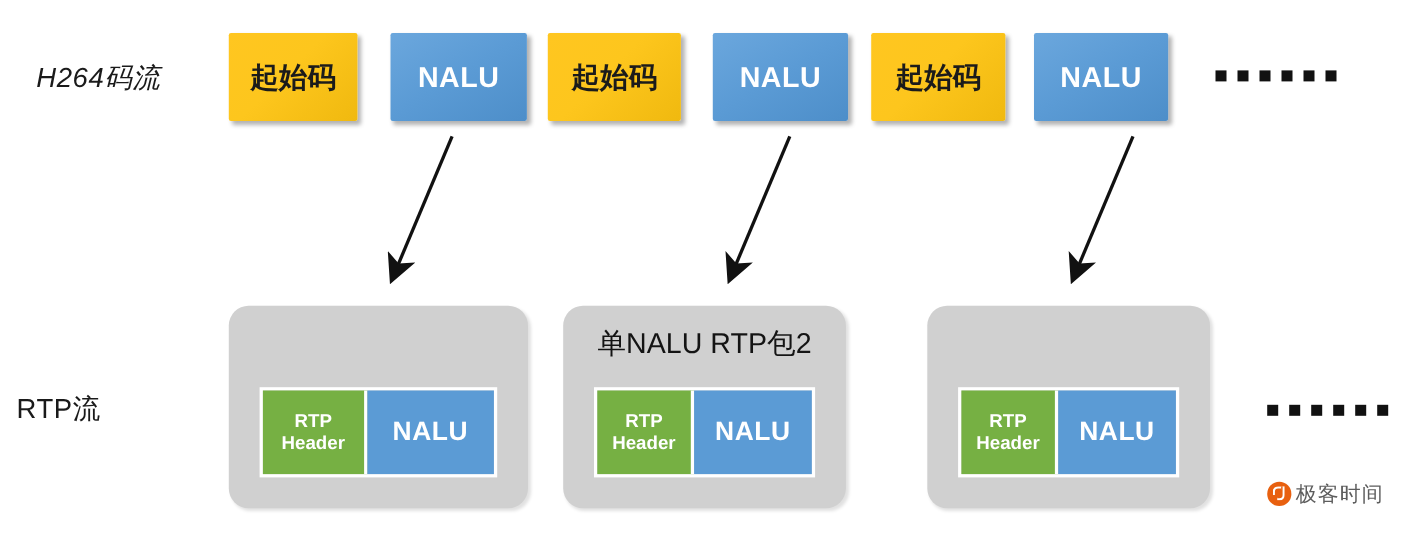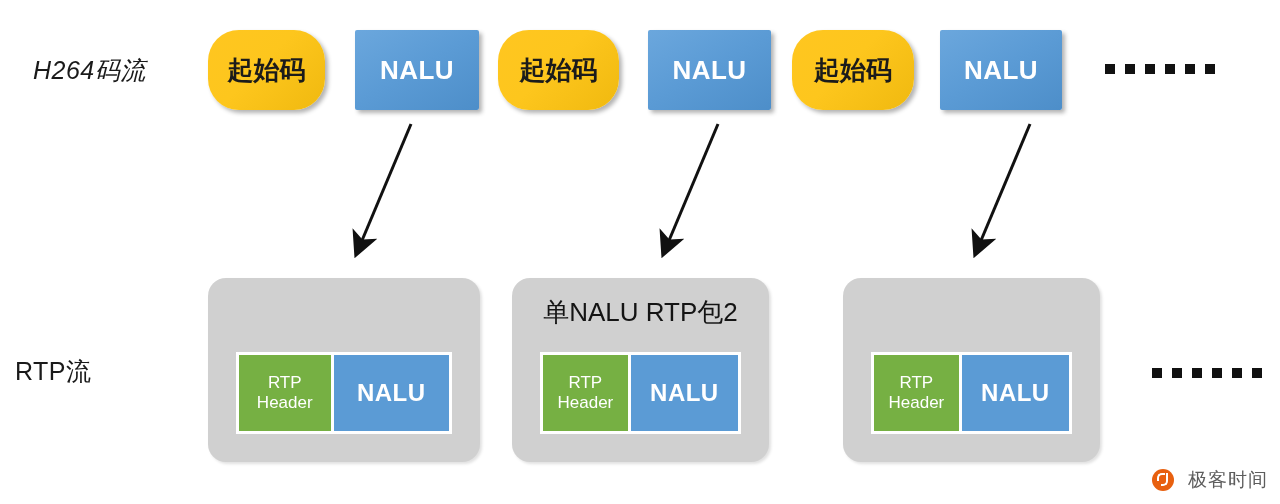--- a/index.html
+++ b/index.html
@@ -40,21 +40,20 @@
     align-items: center;
     justify-content: center;
     border-radius: 2px;
     box-shadow: 3px 3px 4px rgba(0,0,0,0.30);
   }
   .block-start {
     background: linear-gradient(135deg, #ffc620 0%, #fdc61d 45%, #f0b90f 100%);
     color: #1b1b1b;
     font-size: 26px;
     font-weight: 700;
-    border-radius: 31px;
   }
   .block-nalu {
     background: linear-gradient(150deg, #6ba7dd 0%, #5b9bd5 48%, #4d8ec9 100%);
     color: #ffffff;
     font-size: 26px;
     font-weight: 700;
     letter-spacing: 0.5px;
   }
   .blk-s1 { left: 208px; top: 30px; width: 117px; height: 80px; }
   .blk-n1 { left: 355px; top: 30px; width: 124px; height: 80px; }
@@ -126,43 +125,43 @@
     width: 45%;
     background: #76b043;
     color: #ffffff;
     display: flex;
     flex-direction: column;
     align-items: center;
     justify-content: center;
     border-right: 3px solid #ffffff;
     box-sizing: border-box;
     font-size: 17px;
-    font-weight: 400;
+    font-weight: 700;
     line-height: 1.15;
   }
   .cell-nalu {
     flex: 1;
     background: #5b9bd5;
     color: #ffffff;
     display: flex;
     align-items: center;
     justify-content: center;
     font-size: 24px;
     font-weight: 700;
     letter-spacing: 0.5px;
   }
 
   
   #watermark {
     position: absolute;
     left: 1152px;
-    top: 467px;
-    display: flex;
-    align-items: center;
-    gap: 14px;
+    top: 436px;
+    display: flex;
+    align-items: center;
+    gap: 4px;
   }
   #watermark .wm-logo {
     width: 22px;
     height: 22px;
     border-radius: 50%;
     background: #e8600f;
     position: relative;
     flex: none;
   }
   #watermark .wm-logo::after {

